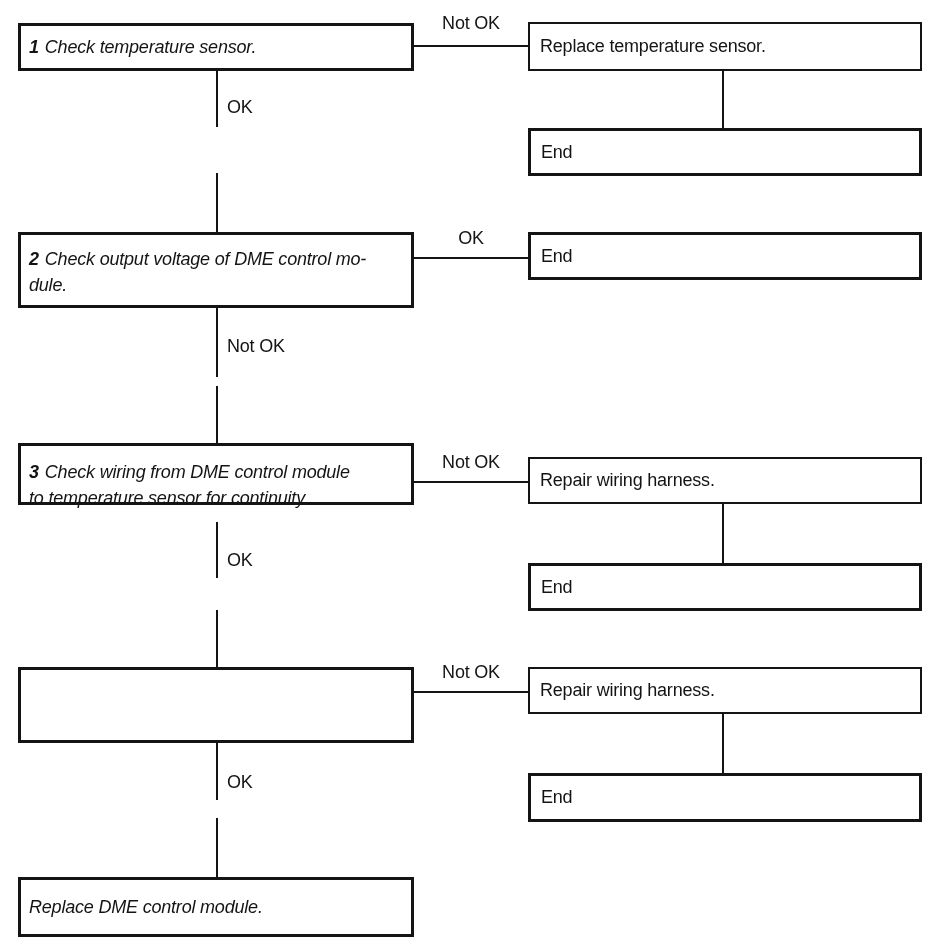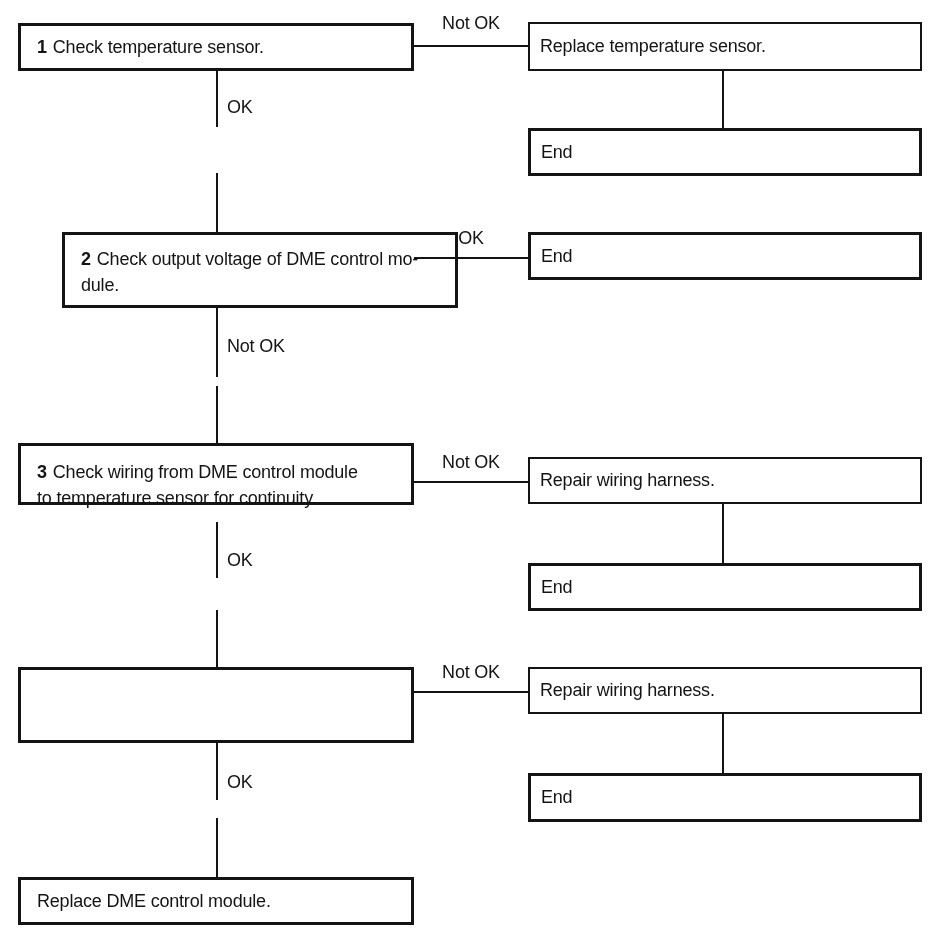--- a/index.html
+++ b/index.html
@@ -6,39 +6,39 @@
   .canvas {
     position:relative; width:944px; height:938px; background:#ffffff;
     font-family:"Liberation Sans", sans-serif; font-size:18px; color:#141414;
     letter-spacing:-0.2px;
   }
   .box { position:absolute; box-sizing:border-box; background:#ffffff; }
   .step   { border:3px solid #141414; }
   .result { border:2px solid #141414; }
   .endbox { border:3px solid #141414; font-weight:normal; }
   .vcenter { display:flex; align-items:center; }
-  .pad-step   { padding-left:16px; padding-right:8px; }
+  .pad-step   { padding-left:8px; padding-right:8px;font-style:italic; }
   .pad-result { padding-left:10px; padding-right:23px; }
   .two { line-height:26px; }
   .two .tline { white-space:nowrap; }
-  #step2 { padding-top:11px;margin-left:44px; }
+  #step2 { padding-top:11px; }
   #step3 { padding-top:13px; }
   #step4 { padding-top:11px; }
   .stepnum { font-weight:bold; margin-right:6px; }
   .hline { position:absolute; height:2px; background:#141414; }
   .vline { position:absolute; width:2px;  background:#141414; }
   .hlabel { position:absolute; left:414px; width:114px; text-align:center; white-space:nowrap; }
   .mlabel { position:absolute; left:227px; white-space:nowrap; }
 
   
   #step1 { left:18px; top:23px;  width:396px; height:48px; }
   #step2 { left:18px; top:232px; width:396px; height:76px; }
   #step3 { left:18px; top:443px; width:396px; height:62px; }
   #step4 { left:18px; top:667px; width:396px; height:76px; }
-  #final { left:18px; top:877px; width:396px; height:48px; }
+  #final { left:18px; top:877px; width:396px; height:60px; }
 
   
   #replace-temp { left:528px; top:22px;  width:394px; height:49px; }
   #end1         { left:528px; top:128px; width:394px; height:48px; }
   #end2         { left:528px; top:232px; width:394px; height:48px; }
   #repair3      { left:528px; top:457px; width:394px; height:47px; }
   #end3         { left:528px; top:563px; width:394px; height:48px; }
   #repair4      { left:528px; top:667px; width:394px; height:47px; }
   #end4         { left:528px; top:773px; width:394px; height:49px; }
 

